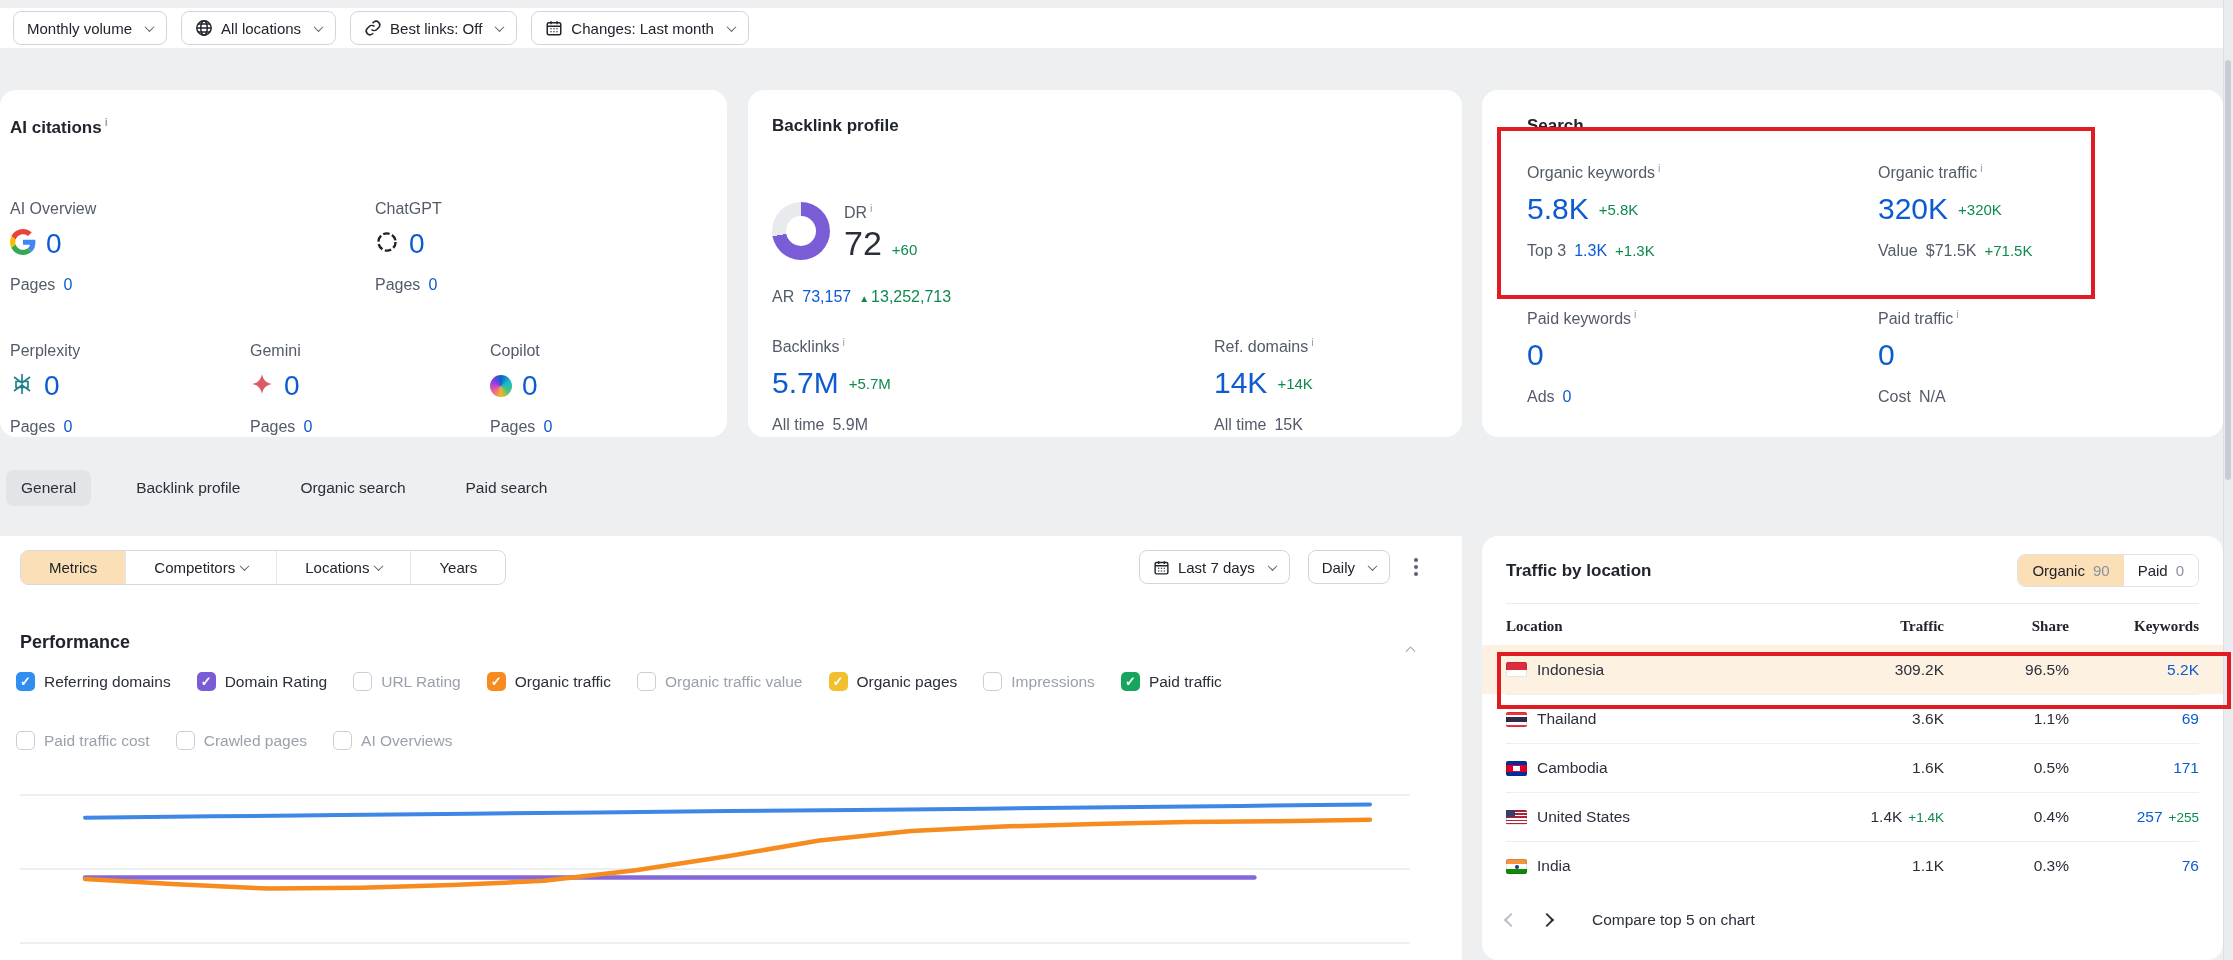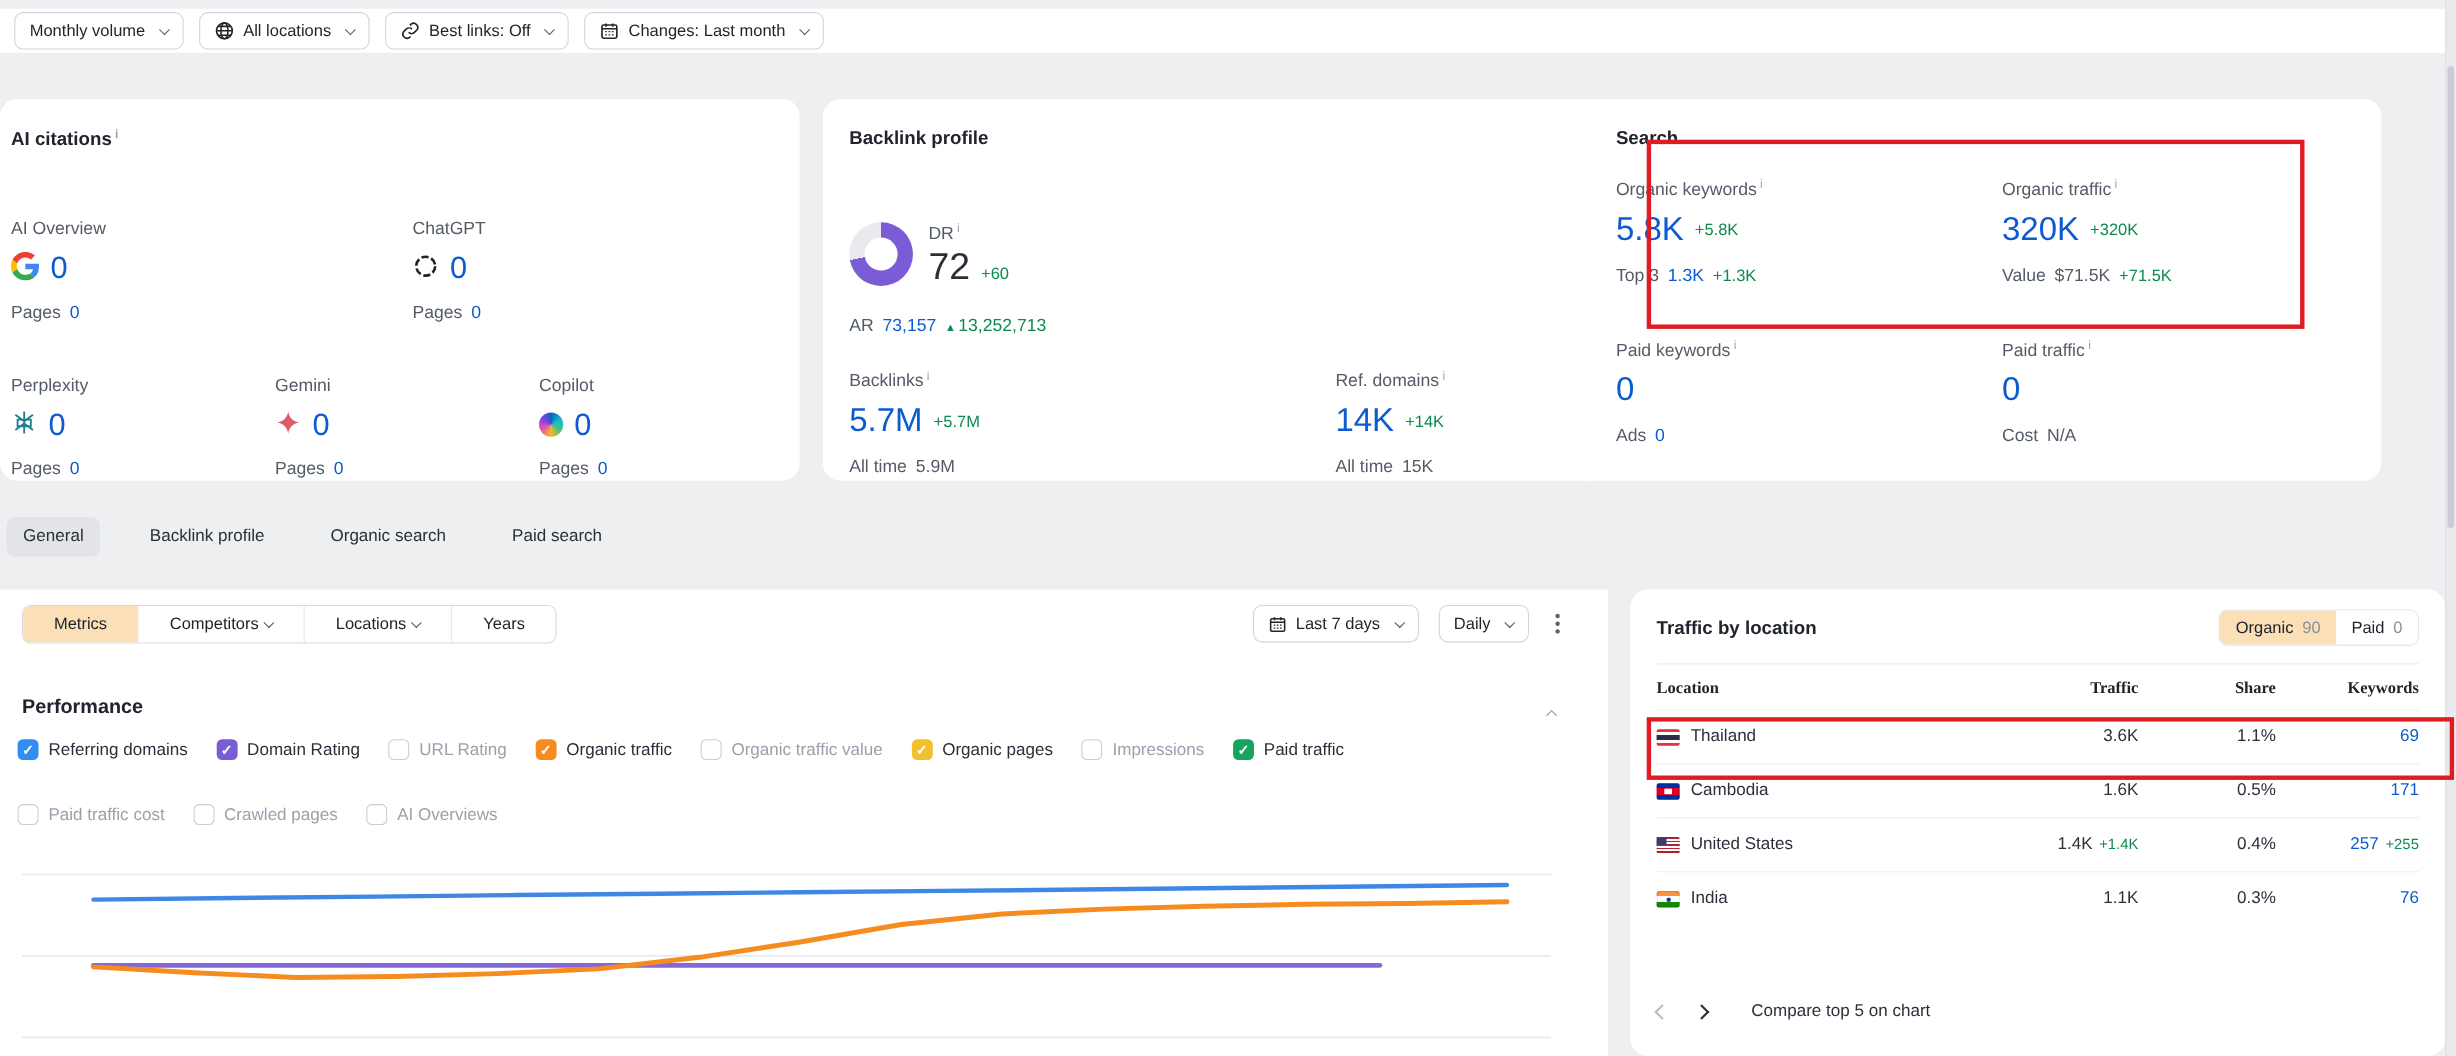--- a/index.html
+++ b/index.html
@@ -23,21 +23,21 @@
   
   .topbar { position:absolute; top:8px; left:0; right:10px; height:40px; background:#fff;
             display:flex; align-items:center; gap:14px; padding-left:13px; }
   .tbtn { display:inline-flex; align-items:center; gap:8px; height:34px; padding:0 13px;
           border:1px solid #d2d6dc; border-radius:8px; background:#fff; font-size:15px; color:#20242c; cursor:pointer; }
   .tbtn svg { display:block; }
 
   
   #card-ai { left:0; top:90px; width:727px; height:347px; padding:26px 24px 0 10px; }
   #card-backlink { left:748px; top:90px; width:714px; height:347px; padding:26px 24px 0 24px; }
-  #card-search { left:1424px; top:90px; width:741px; height:347px; padding:26px 24px 0 45px; }
+  #card-search { left:1482px; top:90px; width:741px; height:347px; padding:26px 24px 0 45px; }
   .stat { position:absolute; }
   .stat .lbl { font-size:16px; color:#545b68; }
   .stat .valrow { display:flex; align-items:center; gap:10px; margin-top:10px; }
   .stat .bigval { font-size:28px; color:#0d5bd0; }
   .stat .delta { font-size:15px; }
   .stat .sub { margin-top:16px; font-size:16px; color:#545b68; display:flex; gap:8px; align-items:baseline; }
 
   
   #ai-1 { left:10px; top:110px; } #ai-2 { left:375px; top:110px; }
   #ai-3 { left:10px; top:252px; } #ai-4 { left:250px; top:252px; } #ai-5 { left:490px; top:252px; }
@@ -462,20 +462,29 @@
   </div>
   <hr class="rp-divider">
 
   <div class="loc-grid loc-head">
     <div>Location</div>
     <div class="r">Traffic</div>
     <div class="r">Share</div>
     <div class="r">Keywords</div>
   </div>
 
+  <div class="loc-grid loc-row hl">
+    <div class="loc-name">
+        <span class="flag flag-id"></span>
+        <span>Indonesia</span>
+      </div>
+    <div class="r">309.2K</div>
+    <div class="r">96.5%</div>
+    <div class="r blue">5.2K</div>
+  </div>
 
   <div class="loc-grid loc-row">
     <div class="loc-name">
         <span class="flag flag-th"></span>
         <span>Thailand</span>
       </div>
     <div class="r">3.6K</div>
     <div class="r">1.1%</div>
     <div class="r blue">69</div>
   </div>

